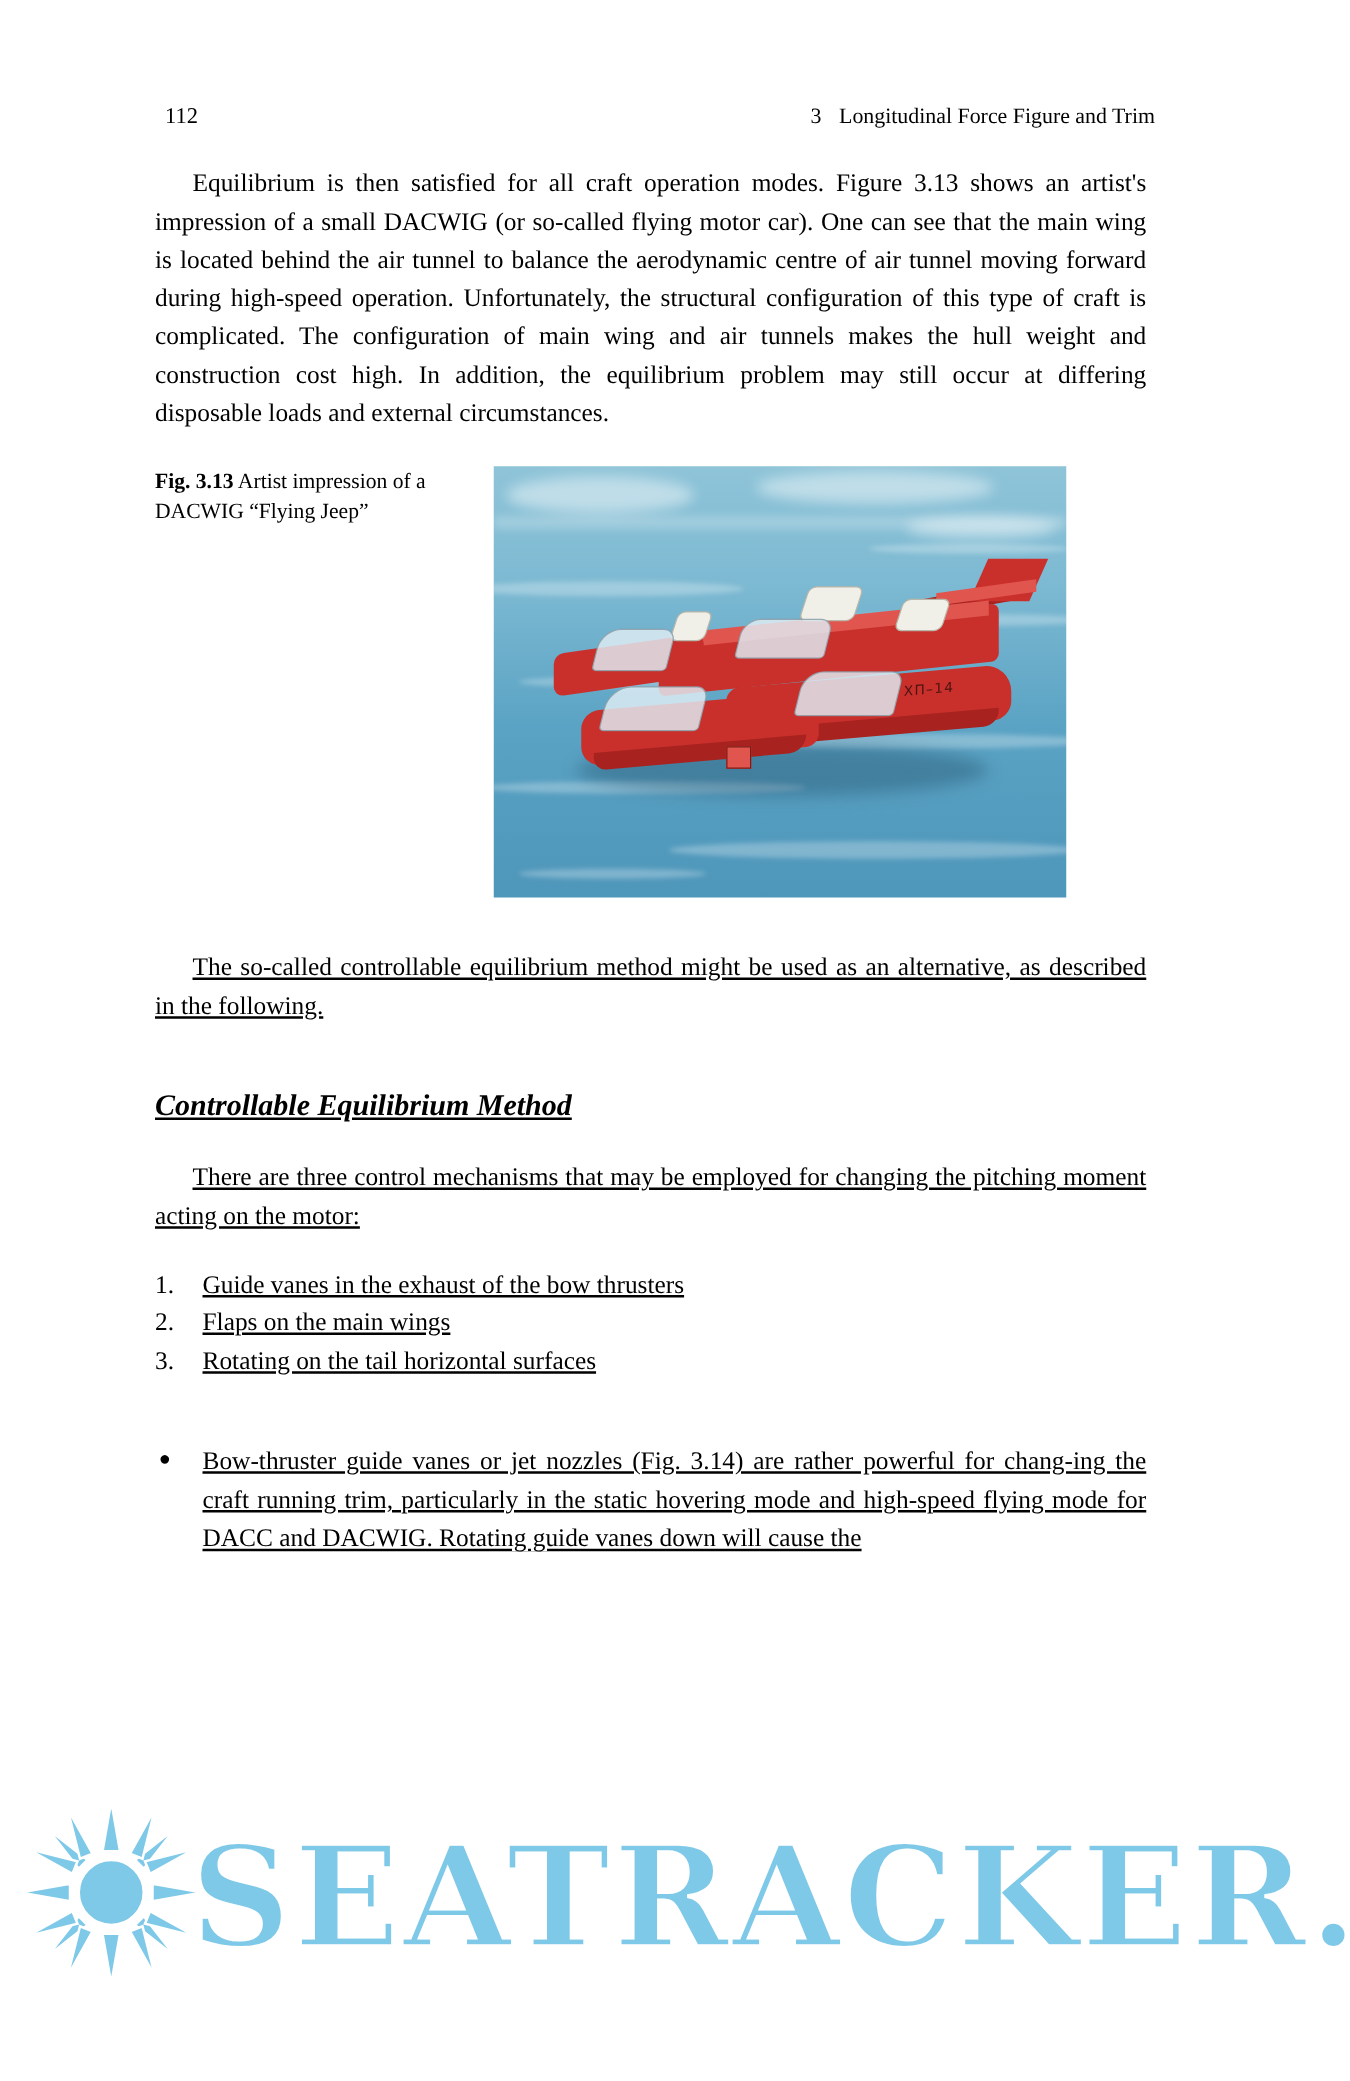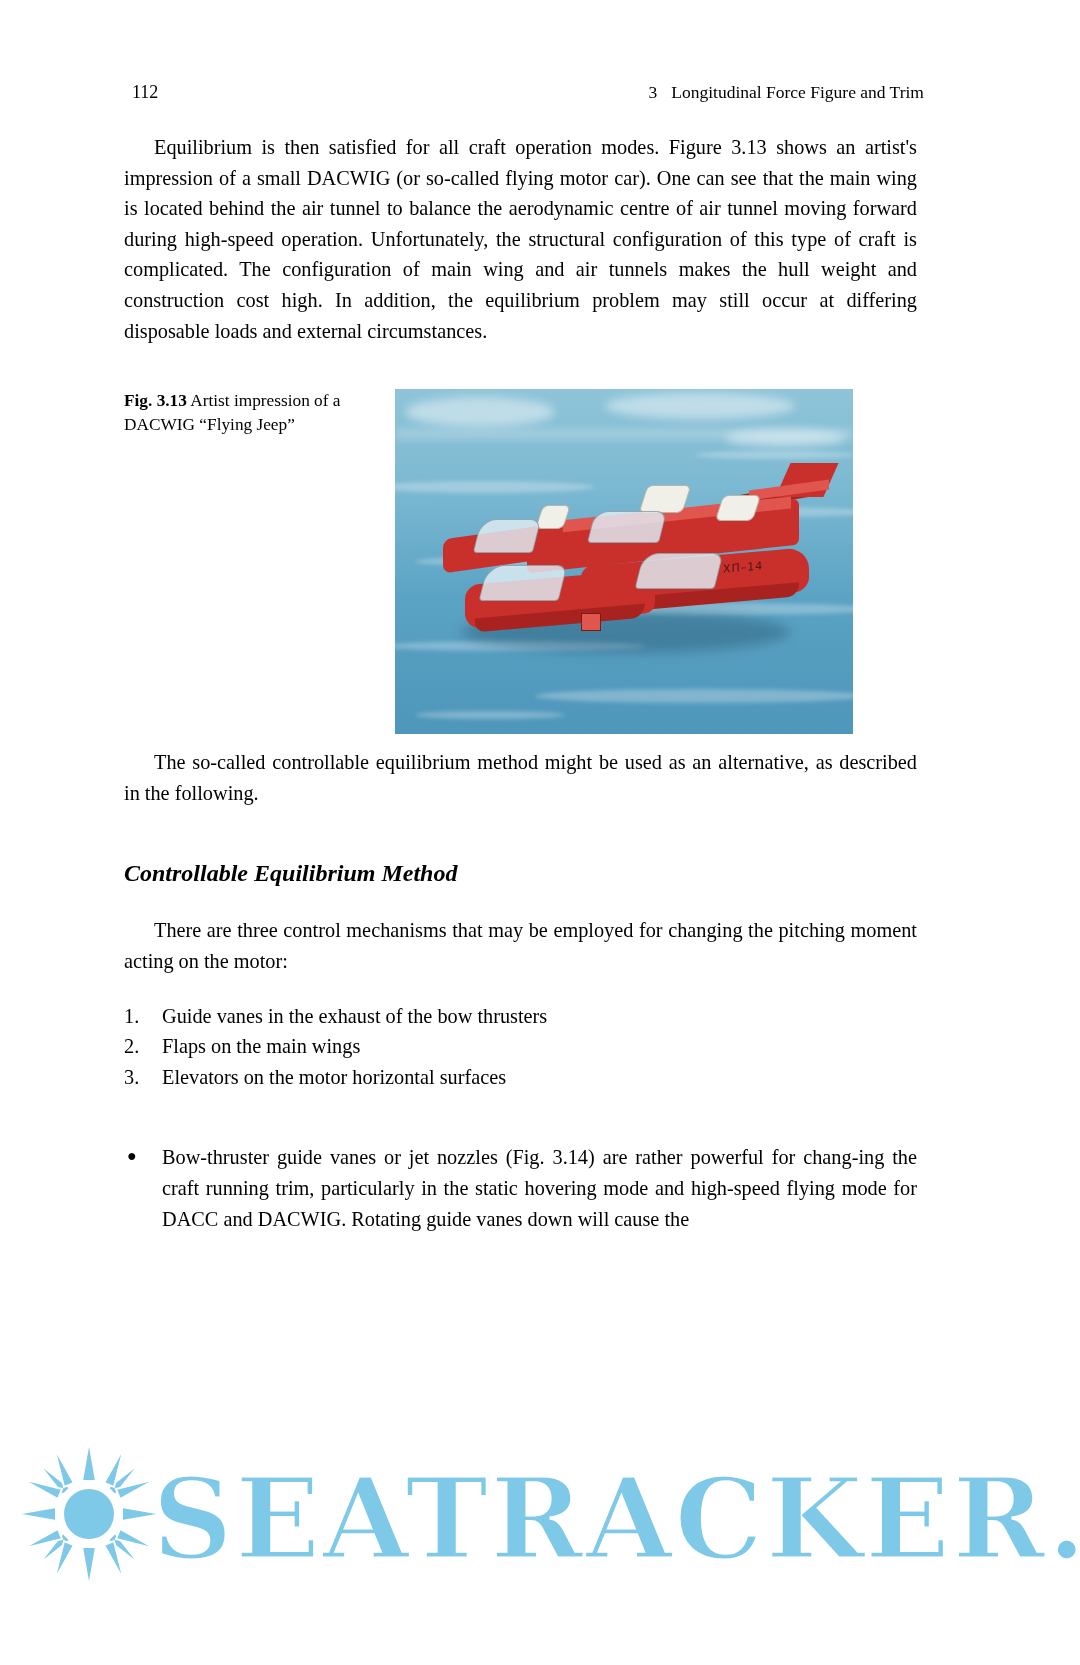--- a/index.html
+++ b/index.html
@@ -54,21 +54,21 @@
     line-height: 30.6px;
     text-align: justify;
     text-justify: inter-word;
     hyphens: manual;
   }
   p.indent {
     text-indent: 30px;
   }
   .figure-block {
     position: relative;
-    margin-top: 43px;
+    margin-top: 27px;
     height: 358px;
   }
   .fig-caption {
     position: absolute;
     left: 0;
     top: 0;
     width: 250px;
     font-size: 17.3px;
     line-height: 24px;
   }
@@ -139,20 +139,22 @@
     border-radius: 50%;
   }
   .craft .label {
     position: absolute;
     color: #4a1410;
     font-size: 11px;
     letter-spacing: 1px;
     font-family: "DejaVu Sans", sans-serif;
   }
   .after-figure {
+    margin-top: 28px;
+    text-decoration: underline;
   }
   h2.section-head {
     font-family: "Liberation Serif", serif;
     font-style: italic;
     font-weight: bold;
     font-size: 24px;
     margin: 52px 0 28px 0;
   }
   ol.numbered {
     margin: 24px 0 0 0;
@@ -303,21 +305,21 @@
         <li>
           <span class="num">1.</span>
           <span>Guide vanes in the exhaust of the bow thrusters</span>
         </li>
         <li>
           <span class="num">2.</span>
           <span>Flaps on the main wings</span>
         </li>
         <li>
           <span class="num">3.</span>
-          <span>Elevators on the motor horizontal surfaces</span>
+          <span>Rotating on the tail horizontal surfaces</span>
         </li>
       </ol>
 
       <div class="spacer-md"></div>
 
       <ul class="bulleted">
         <li>
           <span class="bullet">●</span>
           <span>Bow-thruster guide vanes or jet nozzles (Fig. 3.14) are rather powerful for chang-ing the craft running trim, particularly in the static hovering mode and high-speed flying mode for DACC and DACWIG. Rotating guide vanes down will cause the</span>
         </li>

